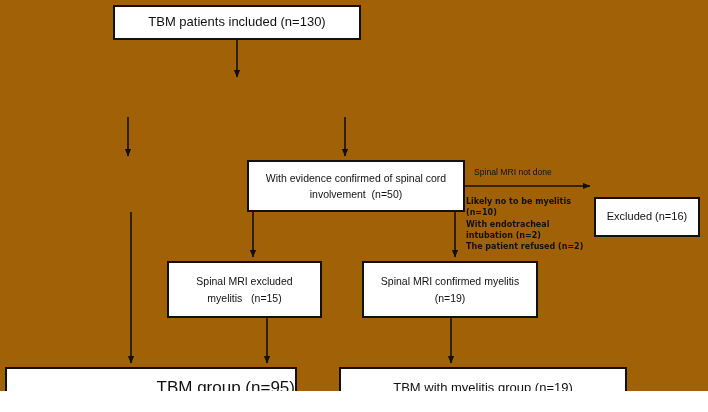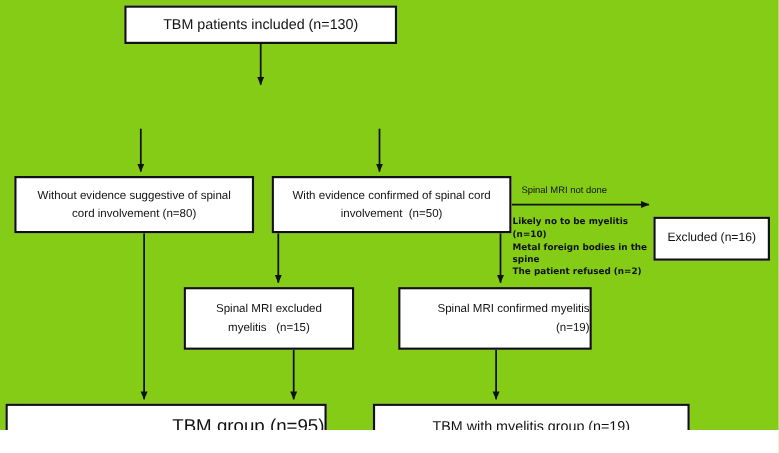--- a/index.html
+++ b/index.html
@@ -4,21 +4,21 @@
 <style>
   html, body {
     margin: 0;
     padding: 0;
     background: #ffffff;
   }
   #flowchart-root {
     position: relative;
     width: 708px;
     height: 391px;
-    background: #84cc16;
+    background: #a16207;
     font-family: "Liberation Sans", sans-serif;
     overflow: hidden;
   }
   #flow-svg {
     position: absolute;
     left: 0;
     top: 0;
     width: 708px;
     height: 412px;
     pointer-events: none;
@@ -63,21 +63,20 @@
     font-size: 11px;
     margin-top: 39px;
   }
   #node-mri-excluded {
     left: 167px; top: 261px; width: 155px; height: 57px;
     font-size: 10.5px;
   }
   #node-mri-confirmed {
     left: 362px; top: 261px; width: 176px; height: 57px;
     font-size: 10.5px;
-    align-items: flex-end;
   }
   #node-tbm-group {
     left: 5px; top: 367px; width: 292px; height: 42px;
     font-size: 17px;
     align-items: flex-end;
   }
   #node-tbm-myelitis-group {
     left: 315px; top: 367px; width: 288px; height: 42px;
     font-size: 13px;
     margin-left: 24px;
@@ -133,24 +132,20 @@
     <line x1="267" y1="318" x2="267" y2="363" stroke="#111111" stroke-width="1.6" marker-end="url(#arrowhead)"></line>
 
     <line x1="451" y1="318" x2="451" y2="363" stroke="#111111" stroke-width="1.6" marker-end="url(#arrowhead)"></line>
   </svg>
 
   <div class="node" id="node-tbm-included">
     <span class="line">TBM patients included (n=130)</span>
   </div>
 
 
-  <div class="node" id="node-without-evidence">
-    <span class="line">Without evidence suggestive of spinal</span>
-    <span class="line">cord involvement (n=80)</span>
-  </div>
 
   <div class="node" id="node-with-evidence">
     <span class="line">With evidence confirmed of spinal cord</span>
     <span class="line">involvement  (n=50)</span>
   </div>
 
   <div class="node" id="node-excluded">
     <span class="line">Excluded (n=16)</span>
   </div>
 
@@ -169,17 +164,17 @@
   </div>
 
   <div class="node" id="node-tbm-myelitis-group">
     <span class="line">TBM with myelitis group (n=19)</span>
   </div>
 
   <div class="annotation" id="annot-mri-not-done">Spinal MRI not done</div>
 
   <div class="annotation" id="annot-reasons">
     <span class="rline">Likely no to be myelitis (n=10)</span>
-    <span class="rline">Metal foreign bodies in the spine</span>
+    <span class="rline">With endotracheal intubation (n=2)</span>
     <span class="rline">The patient refused (n=2)</span>
   </div>
 
 </div>
 
 </body></html>

